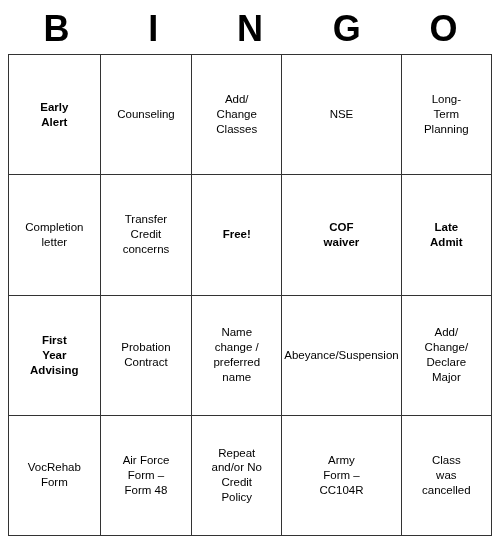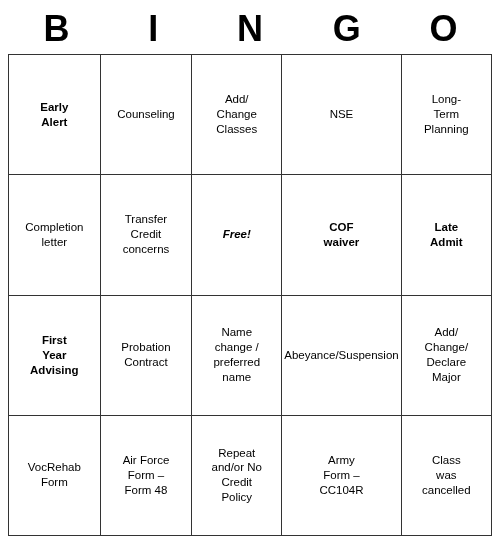--- a/index.html
+++ b/index.html
@@ -54,21 +54,20 @@
     }
 
     .cell-xlarge {
       font-size: 24px;
       font-weight: normal;
     }
 
     .cell-free {
       font-size: 22px;
       font-weight: bold;
-      font-style: italic;
     }
 
     .cell-bold {
       font-weight: bold;
     }
 
     .cell-small {
       font-size: 9px;
       margin-left: 35px;
     }

